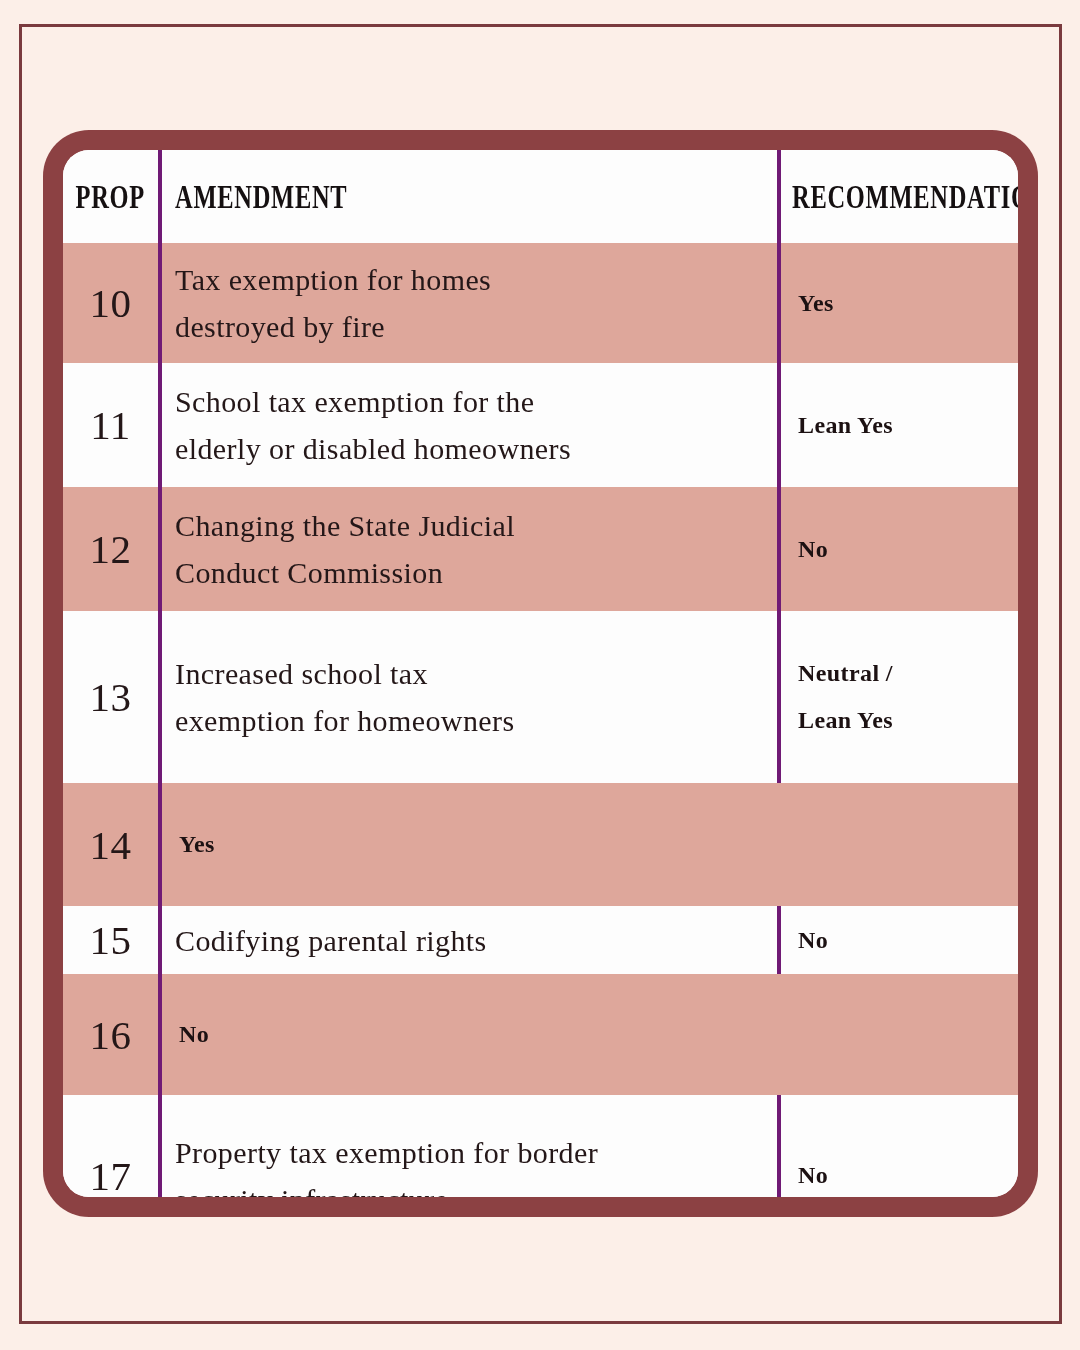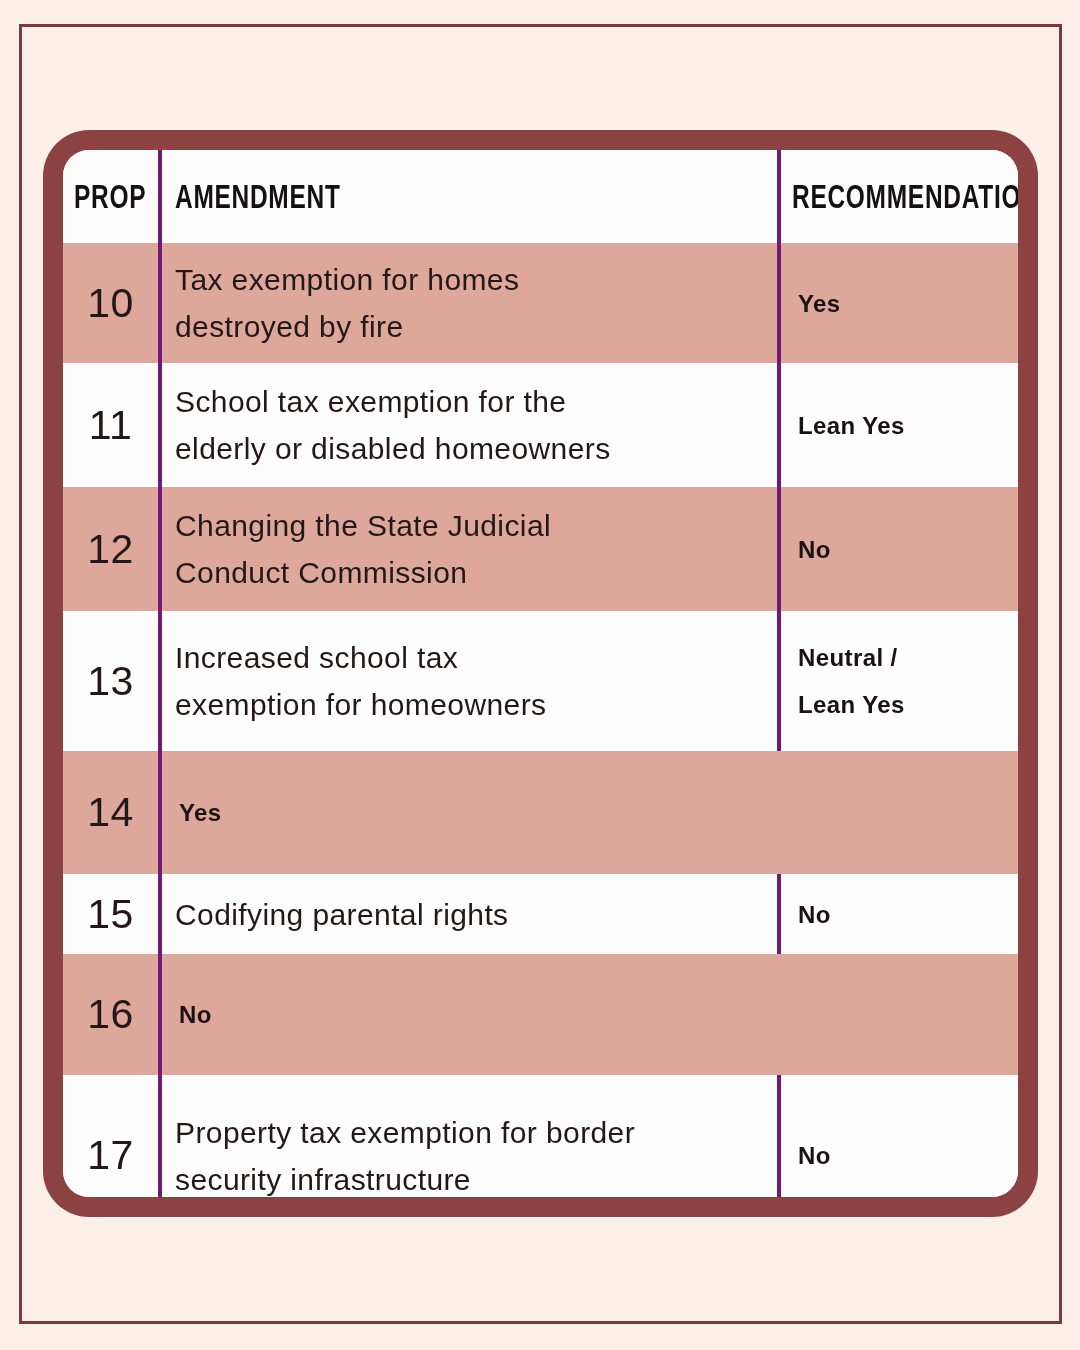--- a/index.html
+++ b/index.html
@@ -15,35 +15,35 @@
     border:3px solid #7a3a3e;
     pointer-events:none;
   }
   .card{
     position:absolute;left:43px;top:130px;width:995px;height:1087px;
     background:#8c4143;border-radius:46px;
   }
   .table{
     position:absolute;left:20px;top:20px;right:20px;bottom:20px;
     background:#fdfdfd;border-radius:26px;overflow:hidden;
-    display:flex;flex-direction:column;
+    display:flex;flex-direction:column;font-family:Liberation Serif, serif;
   }
   .trow{
     display:grid;
     grid-template-columns:95px 619px 1fr;
     flex:0 0 auto;
     background:#fdfdfd;
   }
   .trow:nth-child(1){height:93px}
   .trow:nth-child(2){height:120px}
   .trow:nth-child(3){height:124px}
   .trow:nth-child(4){height:124px}
-  .trow:nth-child(5){height:140px}
+  .trow:nth-child(5){height:172px}
   .trow:nth-child(6){height:123px}
-  .trow:nth-child(7){height:80px}
+  .trow:nth-child(7){height:68px}
   .trow:nth-child(8){height:121px}
   .trow:nth-child(9){height:161px}
   .trow:nth-child(even){background:#dea79b;}
   .cell{
     display:flex;align-items:center;
     color:#241718;
   }
   .cell.mid,.cell.last{border-left:4px solid #701a75;}
   .c-prop{justify-content:center;font-size:41px;letter-spacing:0.5px;}
   .c-amend{

